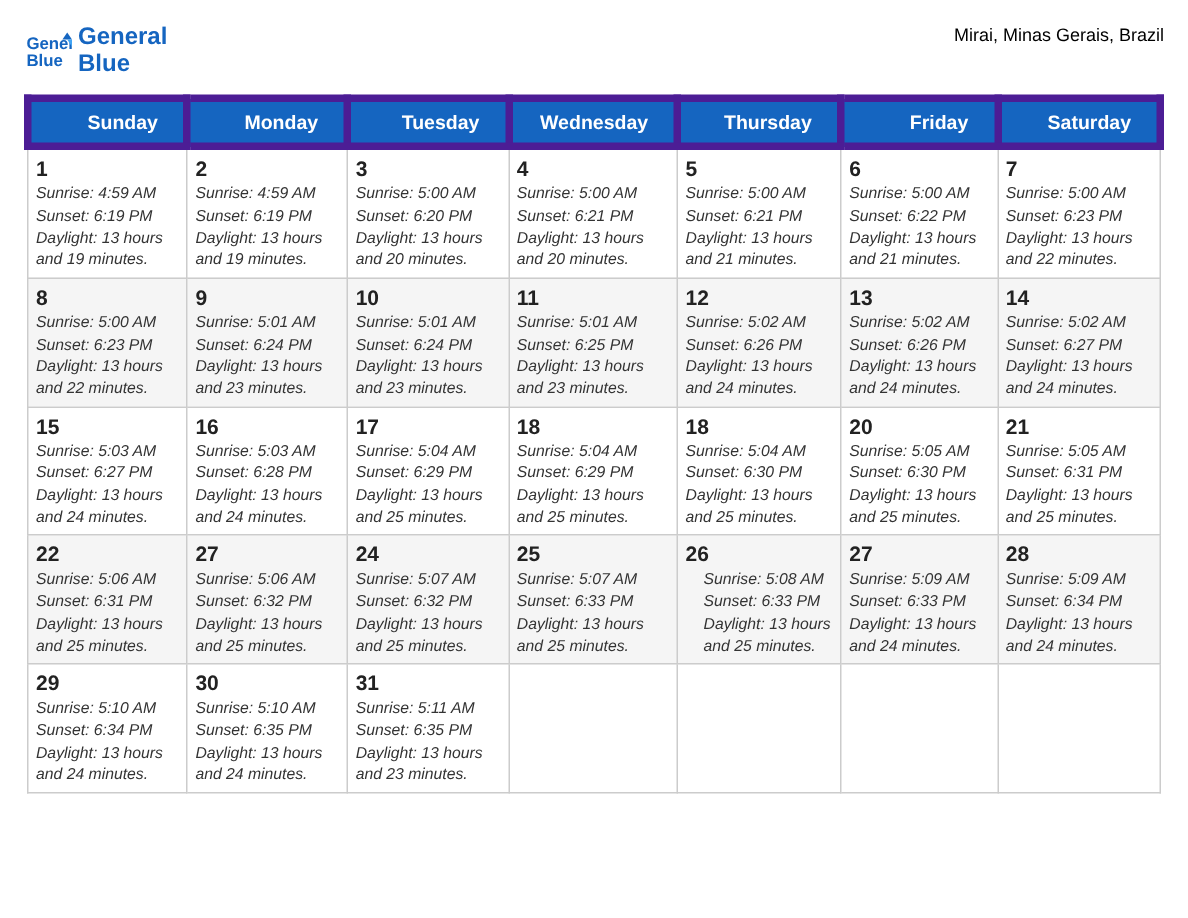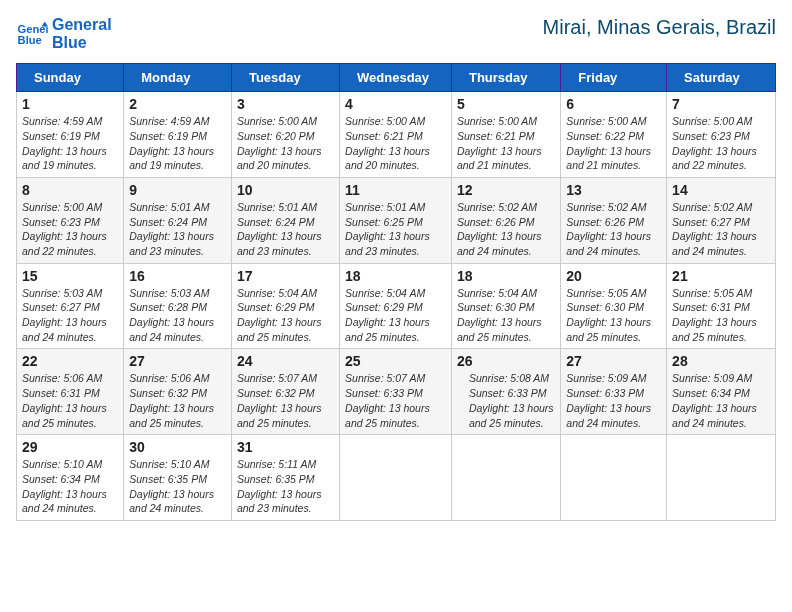--- a/index.html
+++ b/index.html
@@ -27,36 +27,36 @@
     }
     .title-block {
       text-align: right;
     }
     .month-title {
       font-size: 32px;
       font-weight: bold;
       color: #222;
     }
     .location-title {
-      font-size: 20px;
-      color: #0c4a6e;
+      font-size: 12px;
+      color: #000000;
     }
     table {
       width: 100%;
       border-collapse: collapse;
       font-size: 11px;
     }
     thead tr th {
       background: #1565c0;
       color: #fff;
       padding: 6px 17px;
       font-size: 13px;
       font-weight: bold;
-      border: 1px solid #4c1d95;
-      text-align: left;
+      border: 5px solid #4c1d95;
+      text-align: right;
     }
     tbody tr td {
       border: 1px solid #ccc;
       vertical-align: top;
       padding: 4px 5px;
       width: 113px;
       min-height: 70px;
       background: #fff;
     }
     tbody tr:nth-child(even) td {

